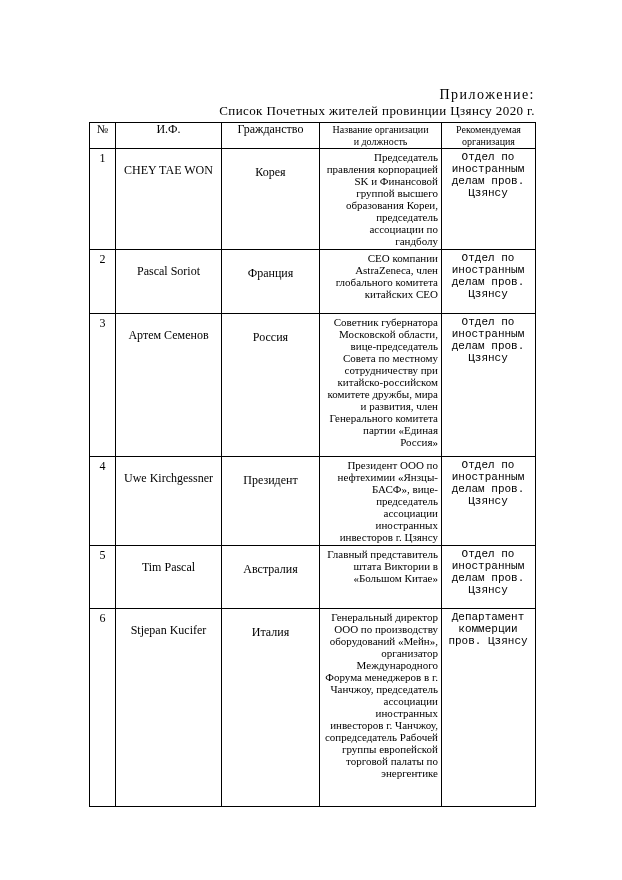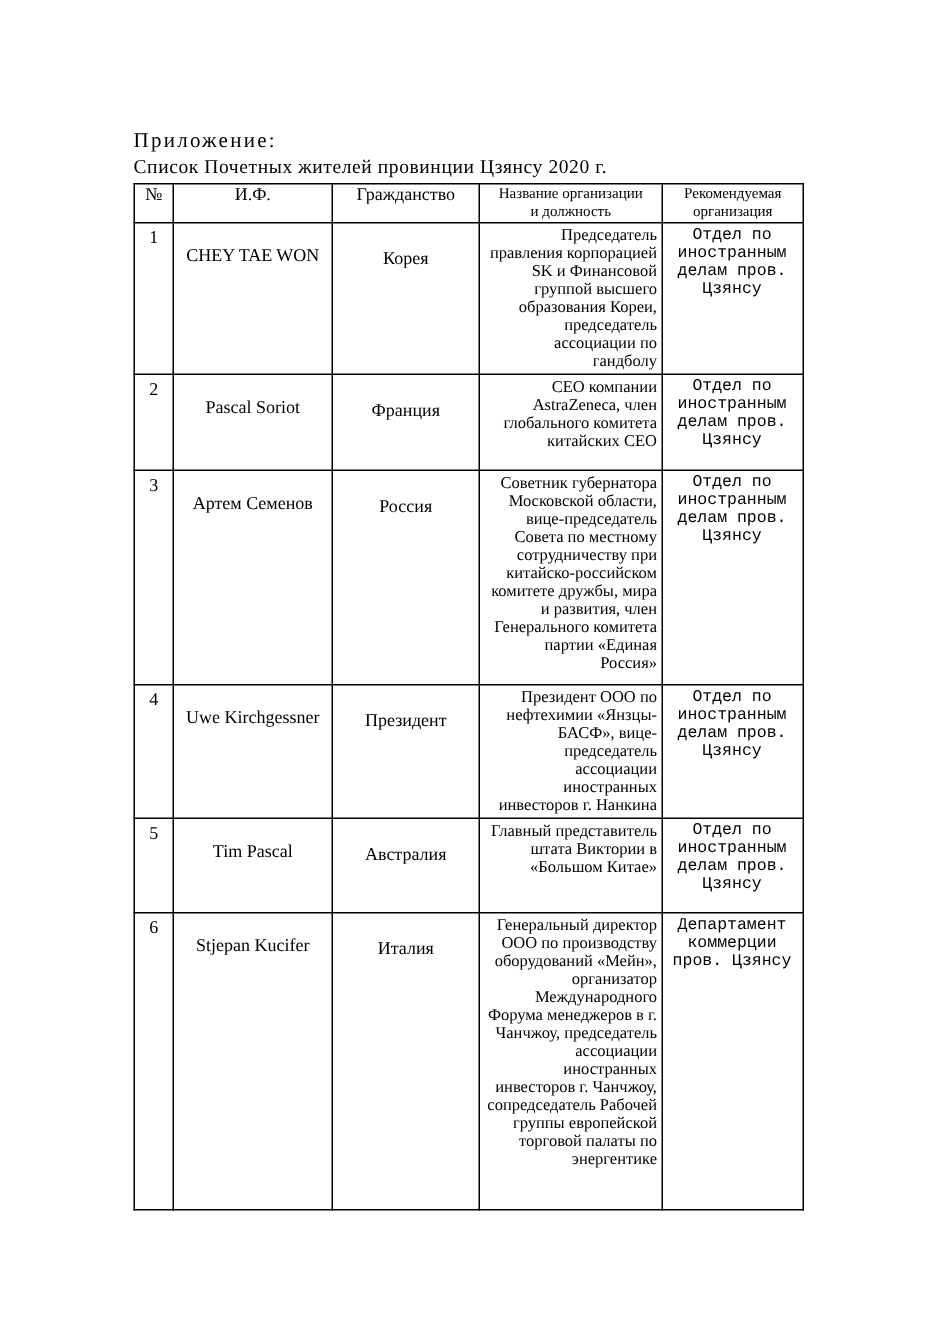--- a/index.html
+++ b/index.html
@@ -20,20 +20,21 @@
     left: 0; top: 0;
     width: 622px;
     height: 880px;
     background: #ffffff;
   }
   .doc-head {
     position: absolute;
     left: 89px;
     top: 86px;
     width: 446px;
+    text-align: right;
   }
   .annex {
     font-size: 14px;
     line-height: 17px;
     letter-spacing: 1.5px;
     white-space: nowrap;
   }
   .doc-title {
     font-size: 13px;
     line-height: 16px;
@@ -158,21 +159,21 @@
         <td class="cell-name">Артем Семенов</td>
         <td class="cell-cit">Россия</td>
         <td class="cell-org">Советник губернатора Московской области, вице-председатель Совета по местному сотрудничеству при китайско-российском комитете дружбы, мира и развития, член Генерального комитета партии «Единая Россия»</td>
         <td class="cell-rec">Отдел по иностранным делам пров. Цзянсу</td>
       </tr>
 
       <tr class="tr-4">
         <td class="cell-num">4</td>
         <td class="cell-name">Uwe Kirchgessner</td>
         <td class="cell-cit">Президент</td>
-        <td class="cell-org">Президент ООО по нефтехимии «Янзцы-БАСФ», вице-председатель ассоциации иностранных инвесторов г. Нанкина</td>
+        <td class="cell-org">Президент ООО по нефтехимии «Янзцы-БАСФ», вице-председатель ассоциации иностранных инвесторов г. Цзянсу</td>
         <td class="cell-rec">Отдел по иностранным делам пров. Цзянсу</td>
       </tr>
 
       <tr class="tr-5">
         <td class="cell-num">5</td>
         <td class="cell-name">Tim Pascal</td>
         <td class="cell-cit">Австралия</td>
         <td class="cell-org">Главный представитель штата Виктории в «Большом Китае»</td>
         <td class="cell-rec">Отдел по иностранным делам пров. Цзянсу</td>
       </tr>

